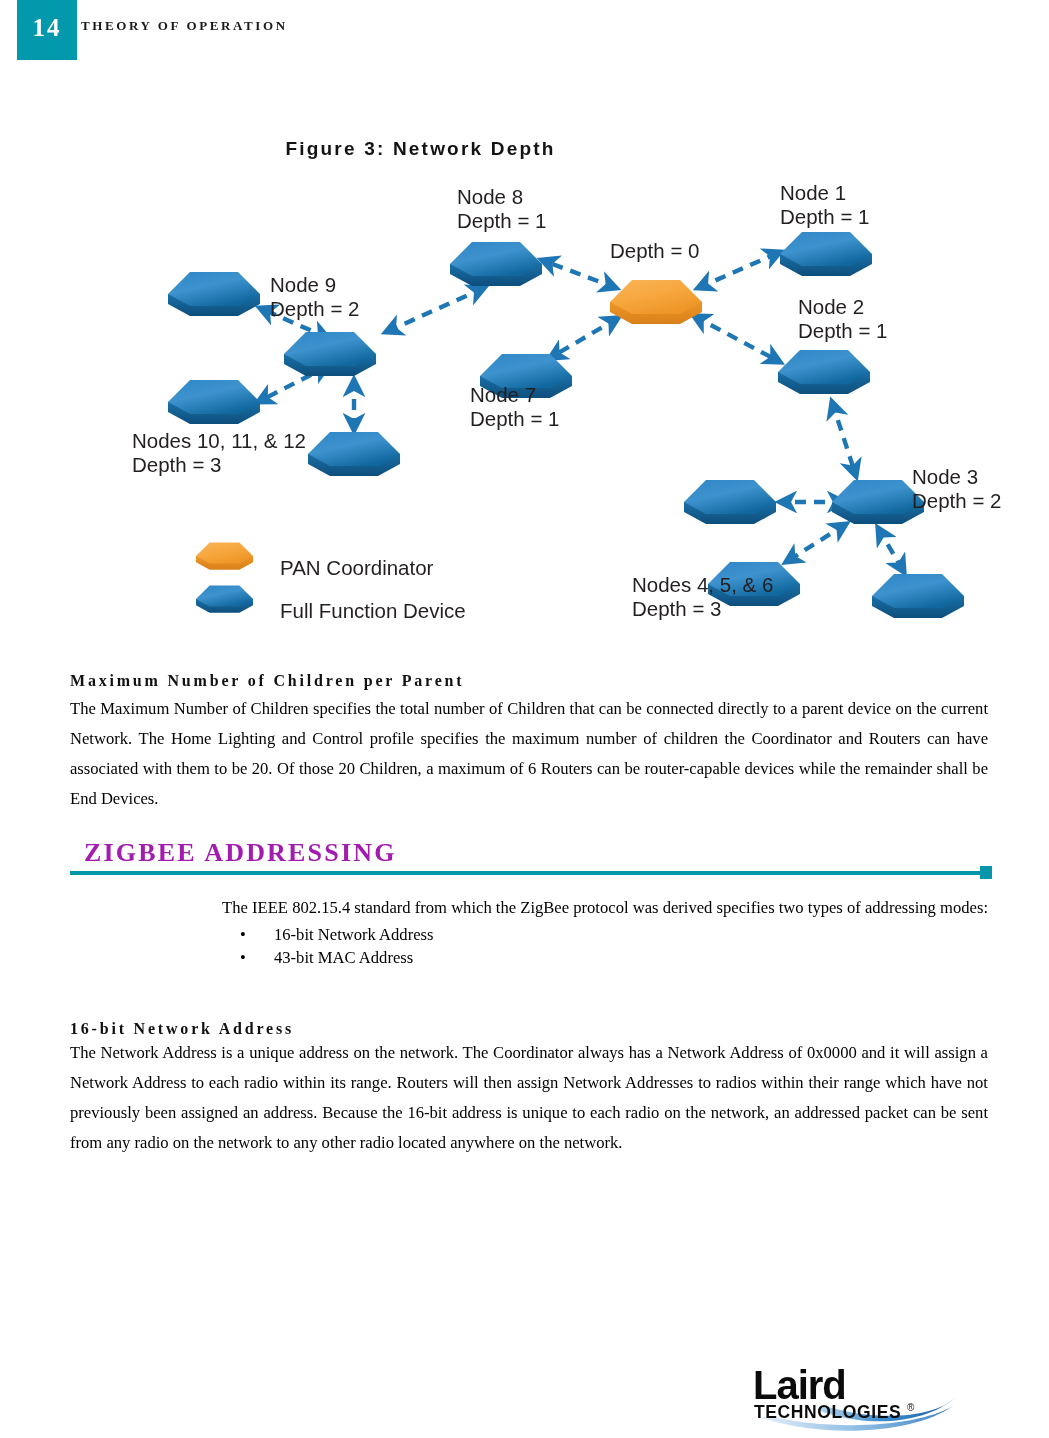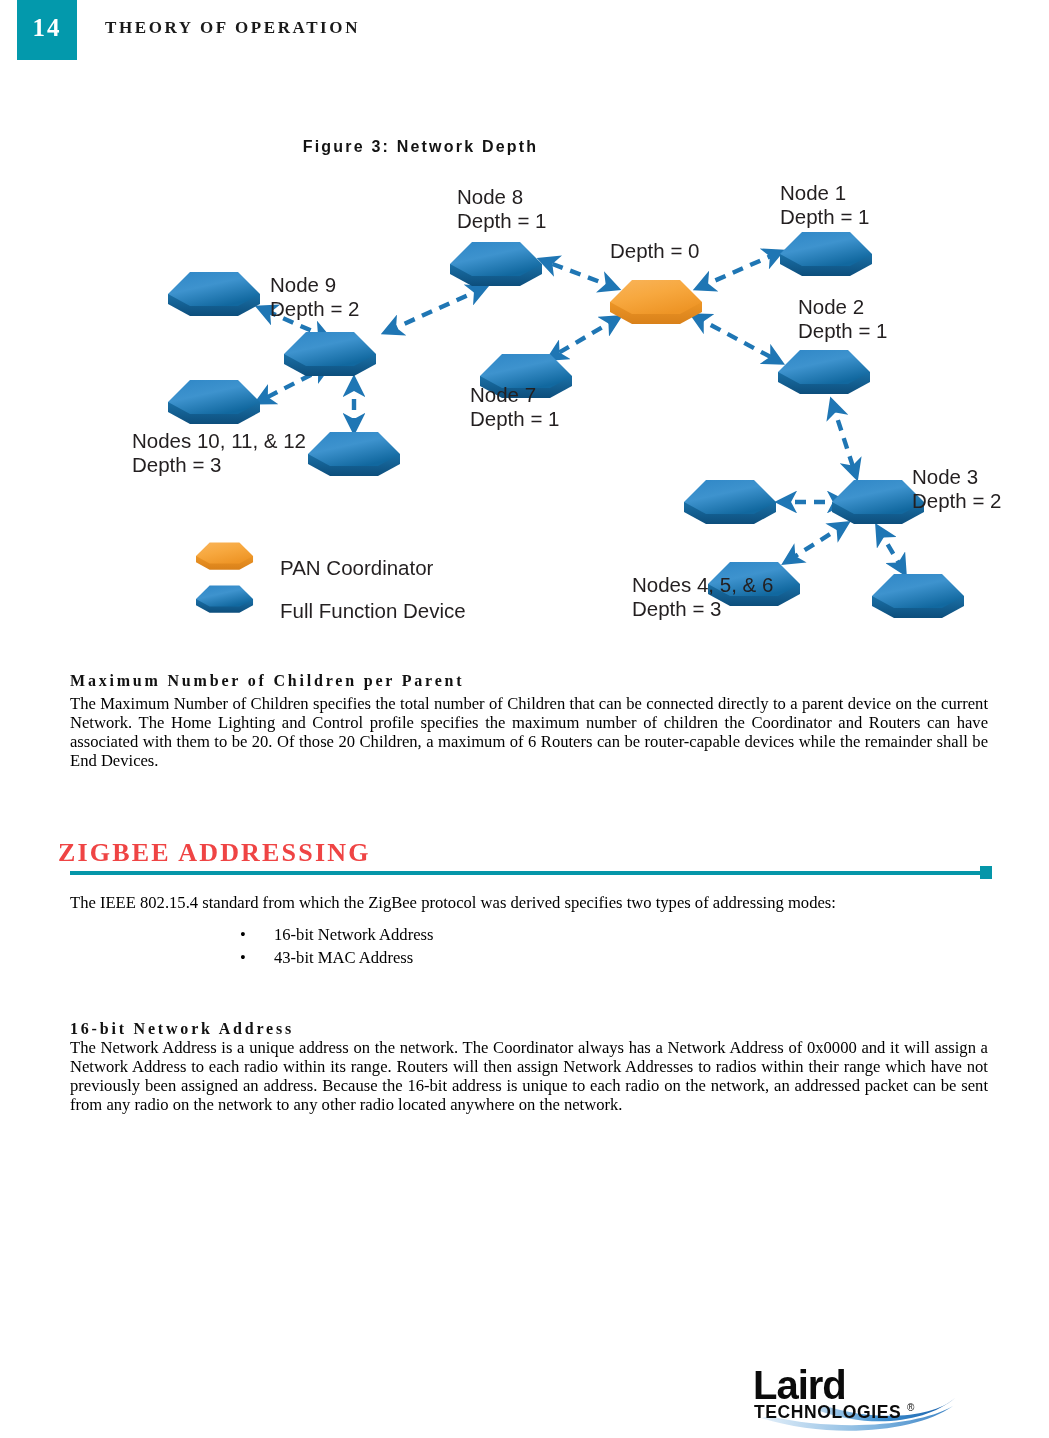--- a/index.html
+++ b/index.html
@@ -39,37 +39,37 @@
     text-align: center;
     font-family: "Liberation Serif", serif;
     font-size: 25px;
     font-weight: bold;
     letter-spacing: 2px;
     color: #ffffff;
   }
   #header-title {
     position: absolute;
     top: 18px;
-    left: 88px;
-    font-family: "Liberation Serif", serif;
-    font-size: 17px;
+    left: 64px;
+    font-family: "Liberation Serif", serif;
+    font-size: 13px;
     font-weight: bold;
     letter-spacing: 2.6px;
     color: #1a1a1a;
   }
 
   
   #figure-title {
     position: absolute;
     top: 138px;
     left: 0;
     width: 841px;
     text-align: center;
     font-family: "Liberation Sans", sans-serif;
-    font-size: 16px;
+    font-size: 19px;
     font-weight: bold;
     letter-spacing: 2.2px;
     color: #131313;
   }
   #figure-wrap {
     position: absolute;
     top: 172px;
     left: 132px;
     width: 888px;
     height: 450px;
@@ -84,34 +84,34 @@
     font-size: 16px;
     font-weight: bold;
     letter-spacing: 2.8px;
     color: #111111;
     margin-top: 22px;
   }
   .body-par {
     position: absolute;
     font-family: "Liberation Serif", serif;
     font-size: 16.6px;
-    line-height: 19px;
+    line-height: 30px;
     color: #000000;
     text-align: justify;
   }
 
   #section-head-zigbee {
     position: absolute;
     top: 838px;
-    left: 58px;
+    left: 84px;
     font-family: "Liberation Serif", serif;
     font-size: 26px;
     font-weight: bold;
     letter-spacing: 2.2px;
-    color: #ef4444;
+    color: #a21caf;
   }
   #section-rule {
     position: absolute;
     top: 871px;
     left: 70px;
     width: 919px;
     height: 4px;
     background: #0596A9;
   }
   #section-rule-cap {
@@ -290,21 +290,21 @@
 </svg>
 </div>
 
 <div class="sub-head" style="top:650px; left:70px;">Maximum Number of Children per Parent</div>
 <div class="body-par" style="top:694px; left:70px; width:918px;">The Maximum Number of Children specifies the total number of Children that can be connected directly to a parent device on the current Network.  The Home Lighting and Control profile specifies the maximum number of children the Coordinator and Routers can have associated with them to be 20.  Of those 20 Children, a maximum of 6 Routers can be router-capable devices while the remainder shall be End Devices.</div>
 
 <div id="section-head-zigbee">ZIGBEE ADDRESSING</div>
 <div id="section-rule"></div>
 <div id="section-rule-cap"></div>
 
-<div class="body-par" style="top:893px; left:70px; width:918px; text-align:left;">The IEEE 802.15.4 standard from which the ZigBee protocol was derived specifies two types of addressing modes:</div>
+<div class="body-par" style="top:893px; left:70px; width:918px; text-align:right;">The IEEE 802.15.4 standard from which the ZigBee protocol was derived specifies two types of addressing modes:</div>
 
 <div id="bullet-list">
   <div class="bullet-row">
     <span class="bullet-dot">•</span>
     <span>16-bit Network Address</span>
   </div>
   <div class="bullet-row">
     <span class="bullet-dot">•</span>
     <span>43-bit MAC Address</span>
   </div>

